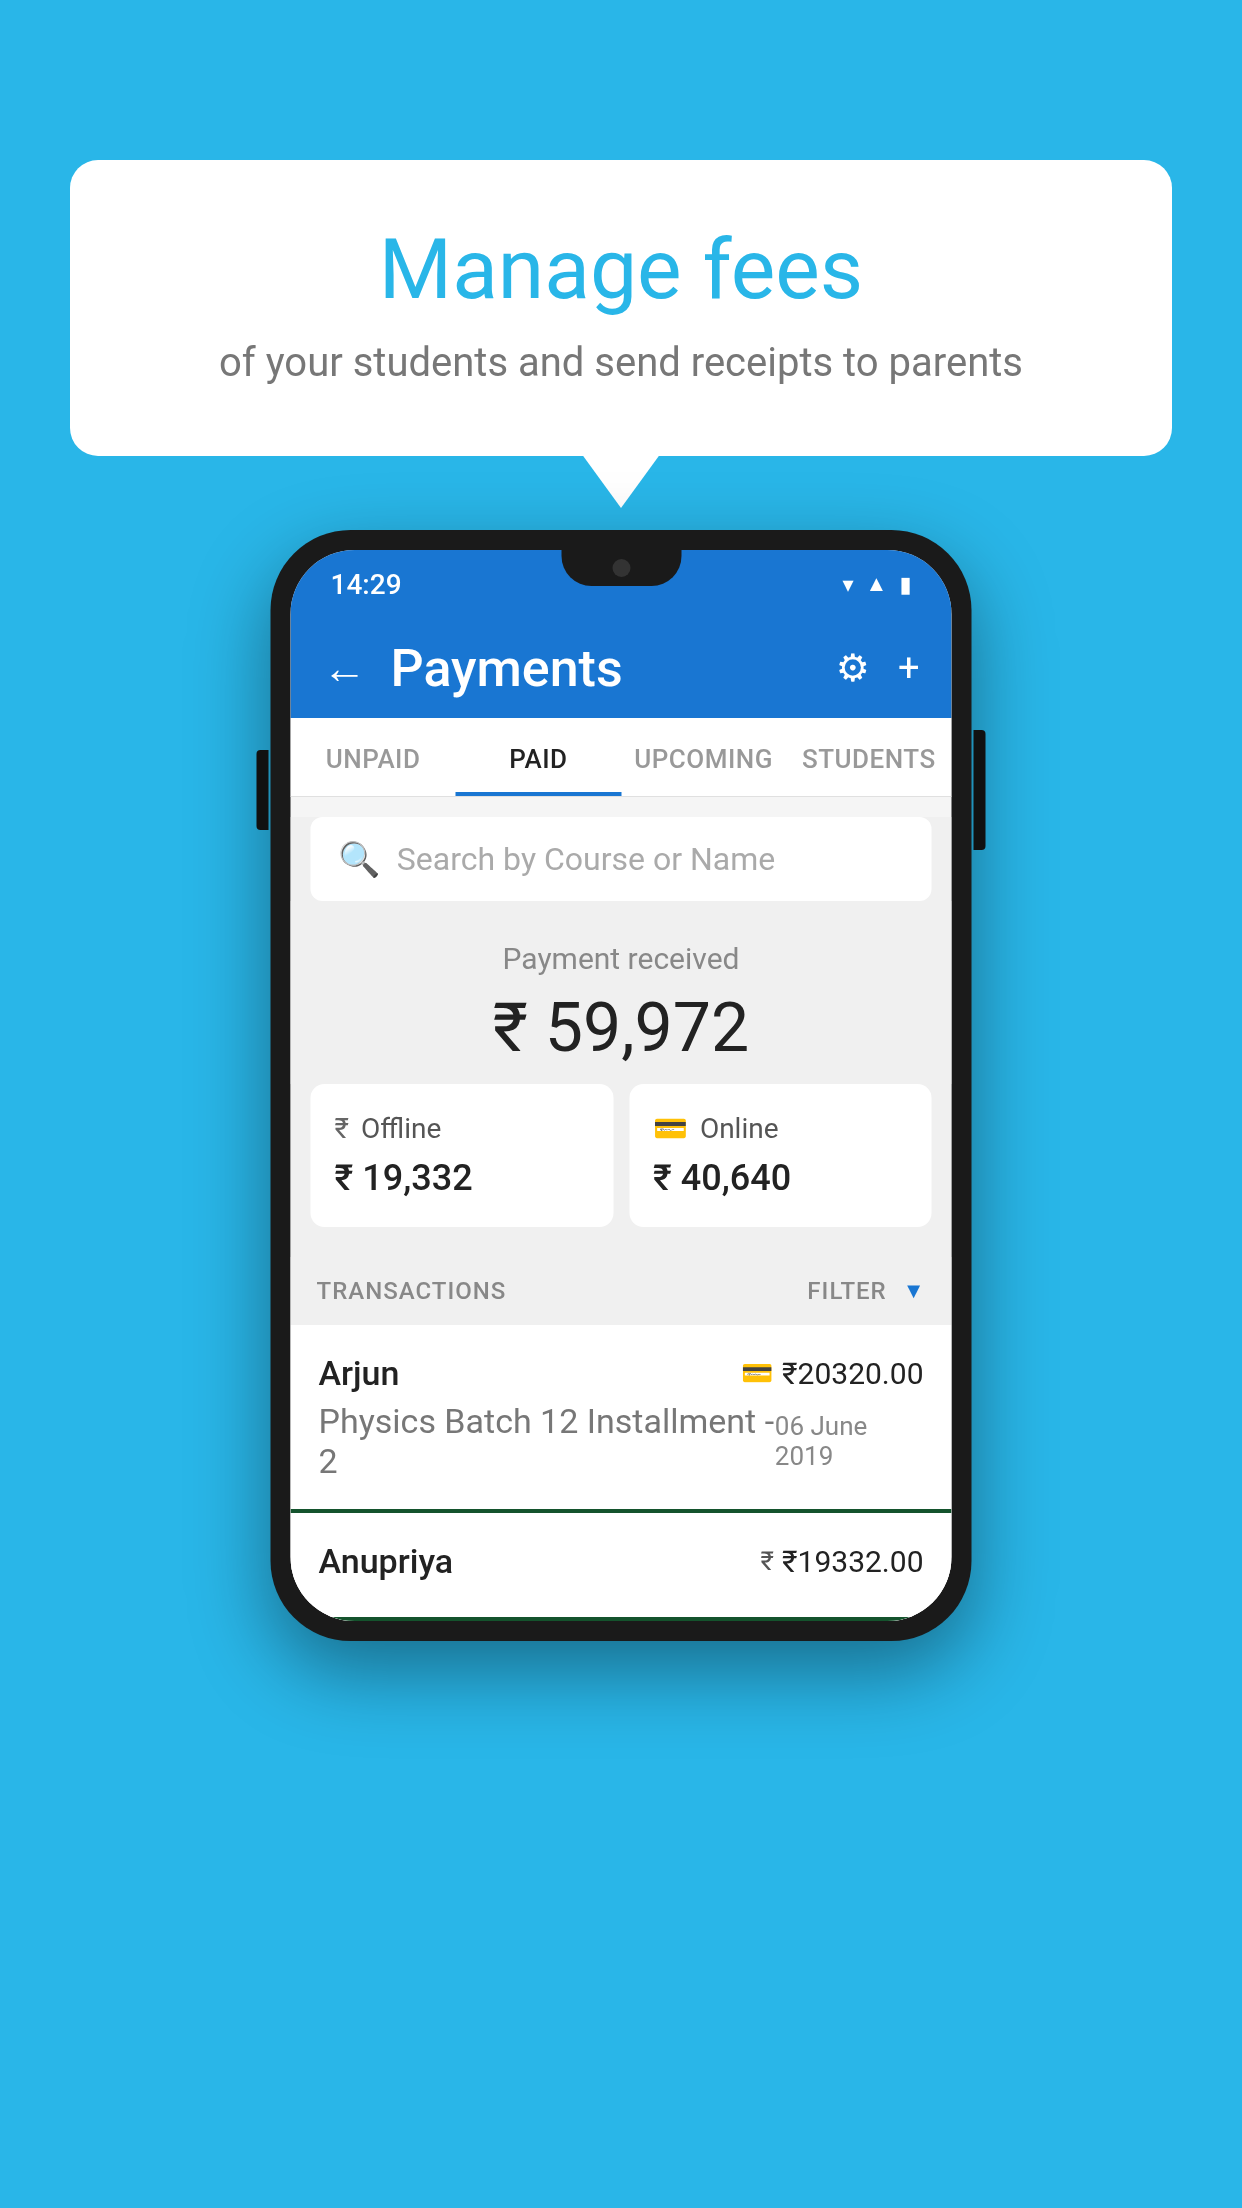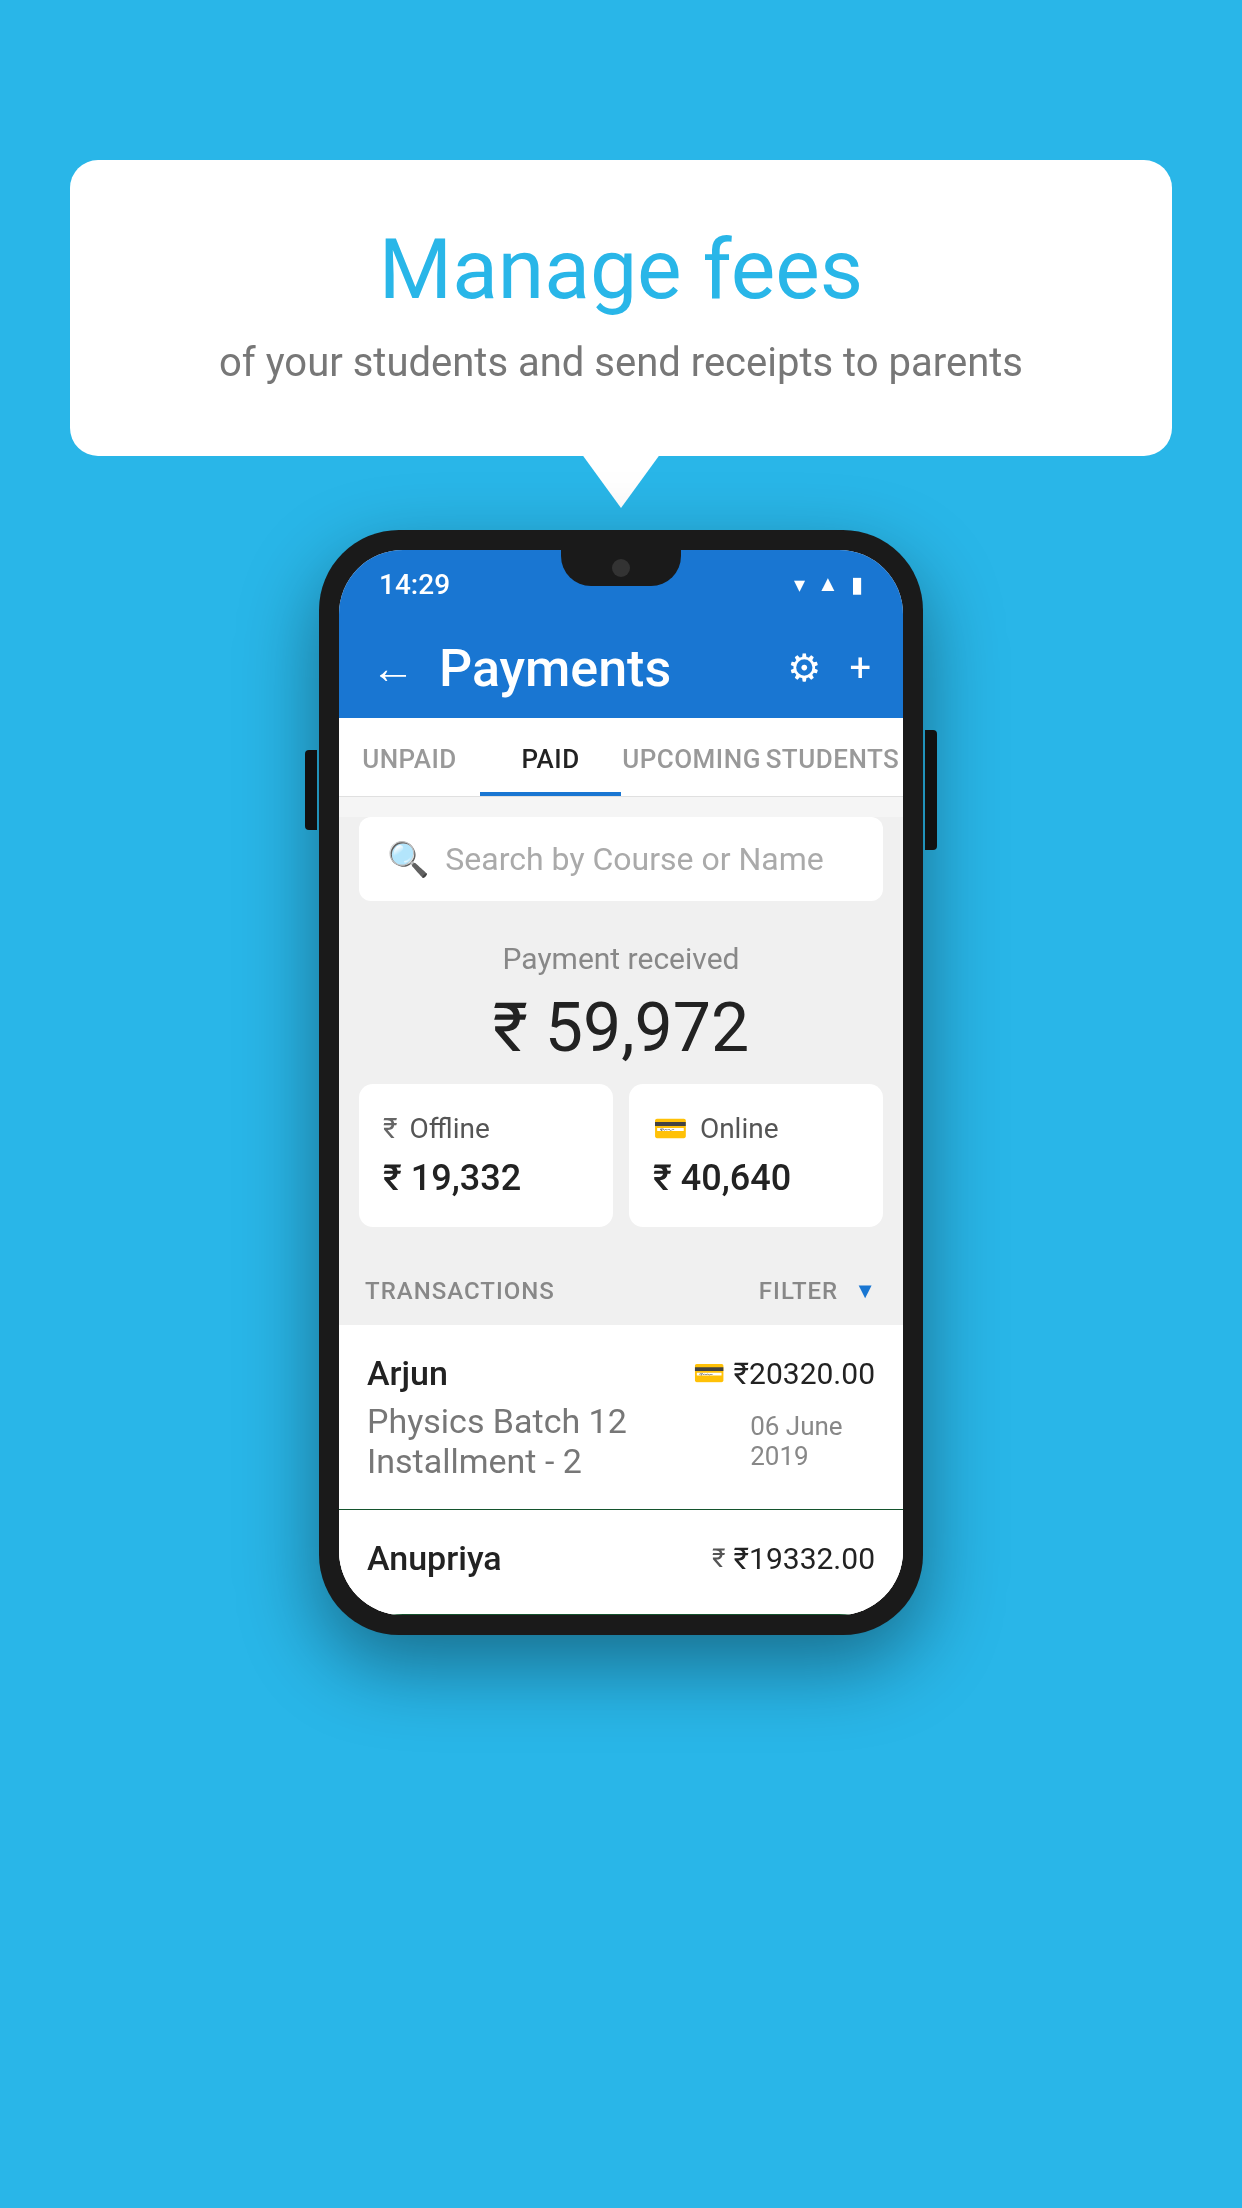--- a/index.html
+++ b/index.html
@@ -49,21 +49,21 @@
       color: #777;
       font-weight: 400;
     }
 
     
     .phone-container {
       position: absolute;
       top: 530px;
       left: 50%;
       transform: translateX(-50%);
-      width: 604px;
+      width: 701px;
     }
     .phone-frame {
       background: #1a1a1a;
       border-radius: 80px;
       padding: 20px;
       position: relative;
       box-shadow: 0 30px 80px rgba(0,0,0,0.4);
     }
     
     .phone-frame::before {
@@ -297,21 +297,21 @@
     }
     .filter-triangle {
       color: #1976D2;
       font-size: 22px;
     }
 
     
     .transaction-row {
       background: white;
       padding: 28px 28px;
-      border-bottom: 1px solid #14532d;
+      border-bottom: 4px solid #14532d;
     }
     .transaction-top {
       display: flex;
       justify-content: space-between;
       align-items: center;
       margin-bottom: 8px;
     }
     .transaction-name {
       font-size: 34px;
       color: #222;

